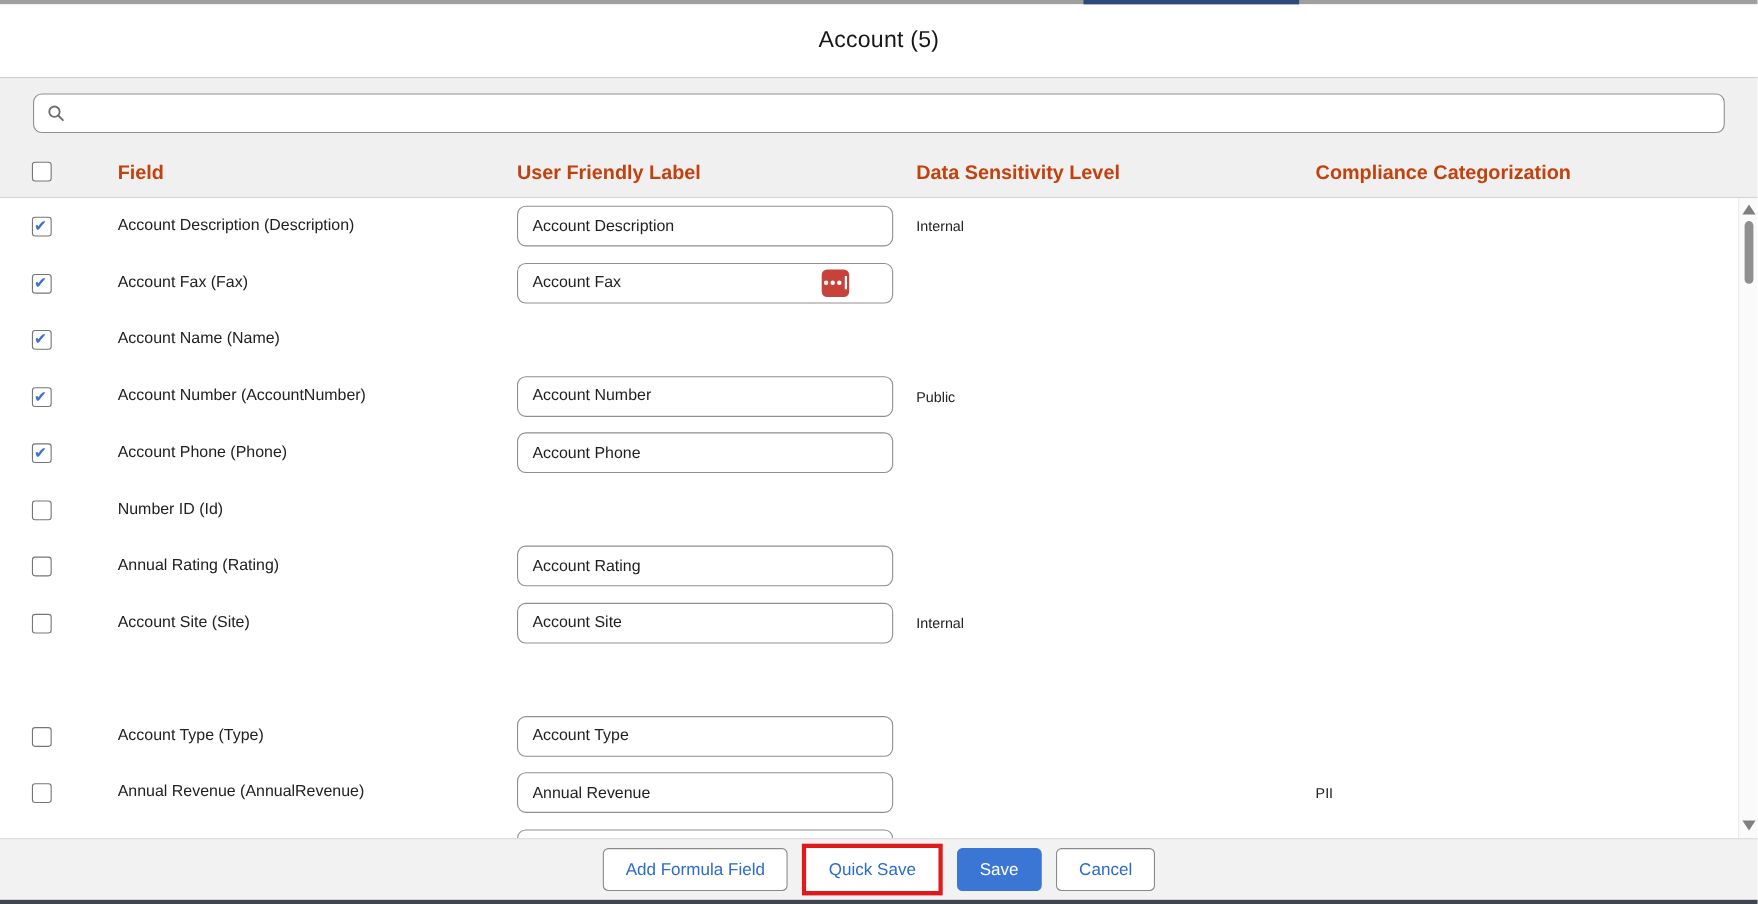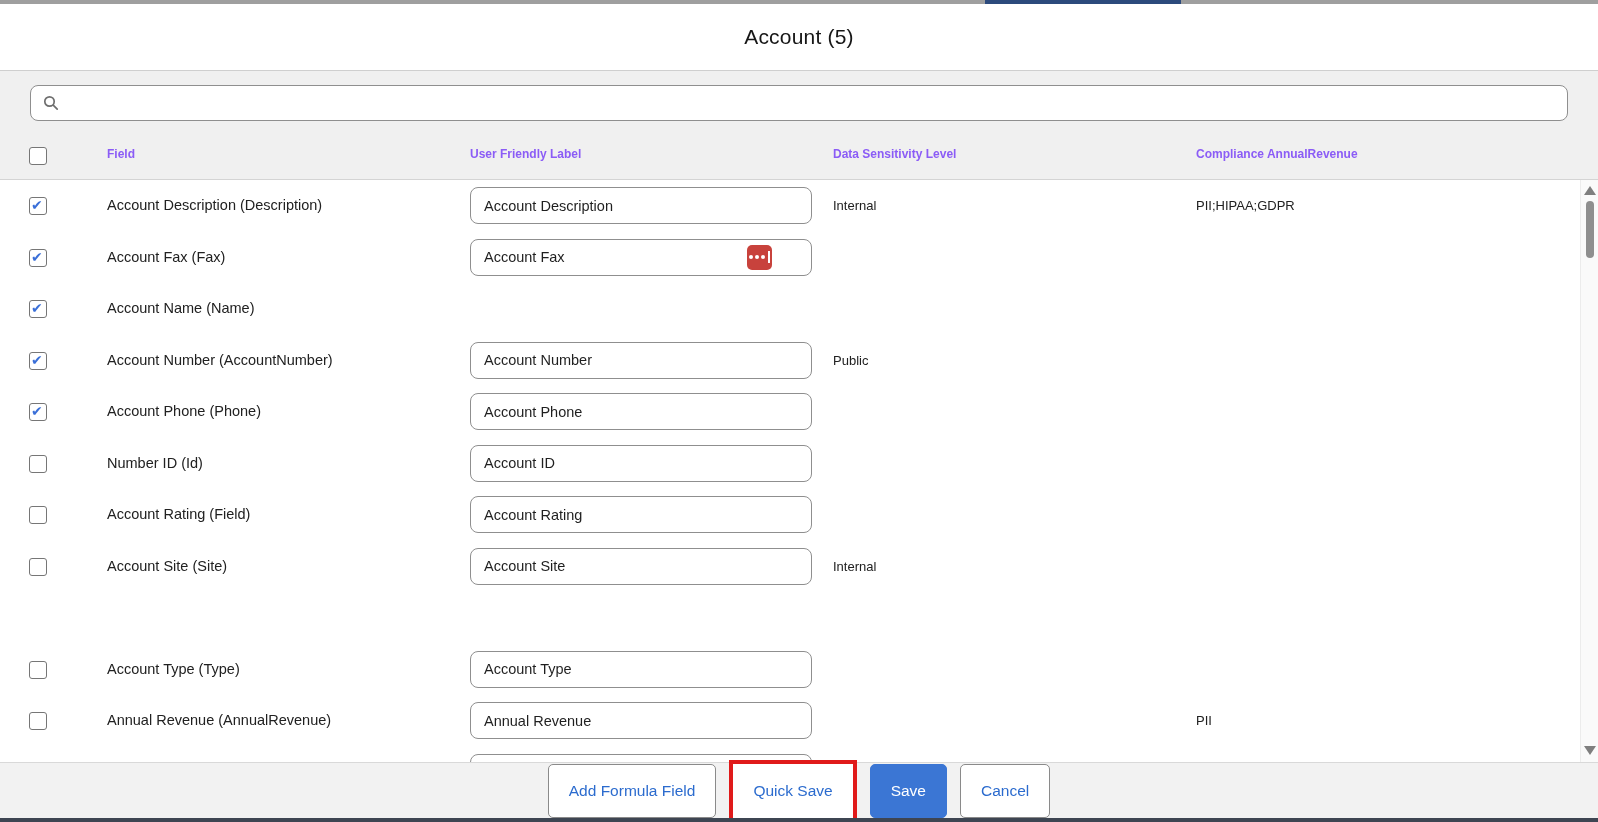--- a/index.html
+++ b/index.html
@@ -15,21 +15,21 @@
   .topline-accent { position:absolute; left:985px; top:0; width:196px; height:7px; background:#2c4a7c; }
   
   .titlebar { position:absolute; left:0; top:4px; width:100%; height:66px; display:flex; align-items:center; justify-content:center; background:#fff; }
   .page-title { font-size:21px; color:#161616; letter-spacing:0.2px; }
   
   .gray-band { position:absolute; left:0; top:70px; width:100%; height:110px; background:#f0f0f0; border-top:1px solid #cfcfcf; border-bottom:1px solid #d4d4d4; }
   .search-box { position:absolute; left:30px; top:14px; width:1538px; height:36px; background:#fff; border:1px solid #8f8f8f; border-radius:8px; display:flex; align-items:center; padding:0 12px; }
   .search-icon { display:inline-flex; margin-right:10px; }
   .search-input { border:none; outline:none; flex:1; font-size:14px; font-family:inherit; background:transparent; color:#1f1f1f; }
   .hdr-cb { position:absolute; left:29px; top:76px; }
-  .hdr-label { position:absolute; top:76px; font-weight:700; font-size:12px; color:#8b5cf6; }
+  .hdr-label { position:absolute; top:76px; font-weight:700; font-size:18px; color:#c2410c; }
   .h-field { left:107px; } .h-label { left:470px; } .h-sens { left:833px; } .h-comp { left:1196px; }
   
   .cb-wrap { position:relative; width:18px; height:18px; display:inline-block; }
   input.cb { appearance:none; -webkit-appearance:none; width:18px; height:18px; border:1px solid #767676; border-radius:3px; background:#fff; cursor:pointer; display:block; }
   .cb-mark { display:none; position:absolute; left:2px; top:-1px; color:#3a6fd8; font-weight:bold; font-size:14px; line-height:18px; pointer-events:none; }
   input.cb:checked + .cb-mark { display:block; }
   
   .tbody { position:absolute; left:0; top:180px; width:100%; height:582px; background:#fff; overflow:hidden; }
   .row { position:absolute; left:0; width:100%; height:51.5px; }
   .row .cb-wrap { position:absolute; left:29px; top:17px; }
@@ -42,21 +42,21 @@
   .cell-sens, .cell-comp { position:absolute; top:0; height:51.5px; line-height:51.5px; font-size:13px; color:#212121; white-space:nowrap; }
   .cell-sens { left:833px; } .cell-comp { left:1196px; }
   
   .sb-track { position:absolute; right:0; top:0; width:18px; height:582px; background:#fafafa; border-left:1px solid #ececec; }
   .sb-arrow { position:absolute; left:3px; width:0; height:0; border-left:6px solid transparent; border-right:6px solid transparent; }
   .sb-up { top:6px; border-bottom:9px solid #7f7f7f; }
   .sb-down { top:566px; border-top:9px solid #7f7f7f; }
   .sb-thumb { position:absolute; left:5px; top:21px; width:8px; height:57px; background:#8f8f8f; border-radius:4px; }
   
   .footer { position:absolute; left:0; top:762px; width:100%; height:56px; background:#f2f2f2; border-top:1px solid #d9d9d9; display:flex; align-items:center; justify-content:center; gap:13px; }
-  .btn { height:54px; padding:0 20px; border-radius:5px; font-size:15.5px; font-family:inherit; cursor:pointer; }
+  .btn { height:39px; padding:0 20px; border-radius:5px; font-size:15.5px; font-family:inherit; cursor:pointer; }
   .btn-outline { background:#fff; border:1px solid #8a8a8a; color:#2b6bce; }
   .btn-primary { background:#3b76d4; border:1px solid #3b76d4; color:#fff; }
   .red-wrap { border:4px solid #e01a1a; background:#22c55e; display:inline-flex; }
   .red-wrap .btn { border:none; border-radius:0; background:#fff; }
   .bottomline { position:absolute; left:0; top:818px; width:100%; height:4px; background:#3e4552; }
 </style>
 </head>
 <body>
 
 <div class="frame">
@@ -79,42 +79,41 @@
       <input class="search-input" placeholder="" style="">
     </div>
 
     <span class="hdr-cb cb-wrap">
       <input type="checkbox" class="cb" id="selall" style="">
       
     </span>
     <div class="hdr-label h-field">Field</div>
     <div class="hdr-label h-label">User Friendly Label</div>
     <div class="hdr-label h-sens">Data Sensitivity Level</div>
-    <div class="hdr-label h-comp">Compliance AnnualRevenue</div>
+    <div class="hdr-label h-comp">Compliance Categorization</div>
   </div>
 
   <div class="tbody" id="tbody">
     <div class="sb-track">
       <div class="sb-arrow sb-up"></div>
       <div class="sb-thumb"></div>
       <div class="sb-arrow sb-down"></div>
     </div>
 
   <div class="row" style="top: 0px;">
     <span class="cb-wrap">
       <input type="checkbox" class="cb" checked="" style="">
       <span class="cb-mark">✔</span>
     </span>
     <div class="cell-field">Account Description (Description)</div>
     <div class="input-wrap">
       <input type="text" class="label-input" value="Account Description" style="">
       
     </div>
     <div class="cell-sens">Internal</div>
-    <div class="cell-comp">PII;HIPAA;GDPR</div>
   </div>
 
   <div class="row" style="top: 51.5px;">
     <span class="cb-wrap">
       <input type="checkbox" class="cb" checked="" style="">
       <span class="cb-mark">✔</span>
     </span>
     <div class="cell-field">Account Fax (Fax)</div>
     <div class="input-wrap">
       <input type="text" class="label-input" value="Account Fax" style="">
@@ -166,34 +165,30 @@
     <div class="cell-sens"></div>
     <div class="cell-comp"></div>
   </div>
 
   <div class="row" style="top: 257.5px;">
     <span class="cb-wrap">
       <input type="checkbox" class="cb" style="">
 
     </span>
     <div class="cell-field">Number ID (Id)</div>
-    <div class="input-wrap">
-      <input type="text" class="label-input" value="Account ID" style="">
-      
-    </div>
     <div class="cell-sens"></div>
     <div class="cell-comp"></div>
   </div>
 
   <div class="row" style="top: 309px;">
     <span class="cb-wrap">
       <input type="checkbox" class="cb" style="">
 
     </span>
-    <div class="cell-field">Account Rating (Field)</div>
+    <div class="cell-field">Annual Rating (Rating)</div>
     <div class="input-wrap">
       <input type="text" class="label-input" value="Account Rating" style="">
       
     </div>
     <div class="cell-sens"></div>
     <div class="cell-comp"></div>
   </div>
 
   <div class="row" style="top: 360.5px;">
     <span class="cb-wrap">

